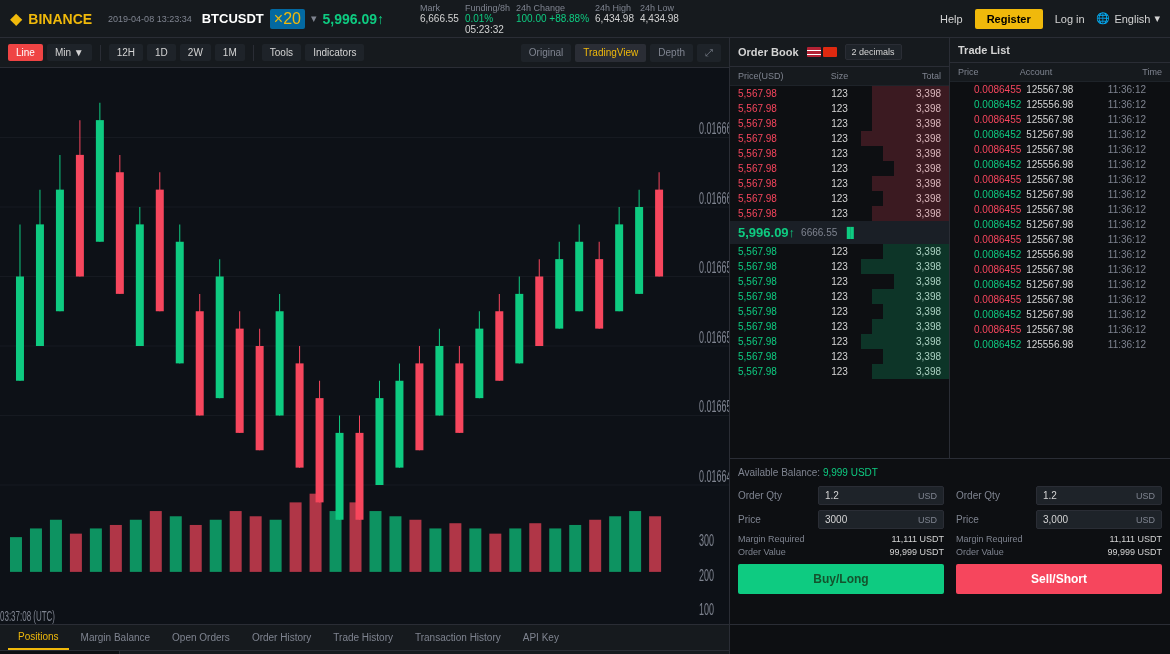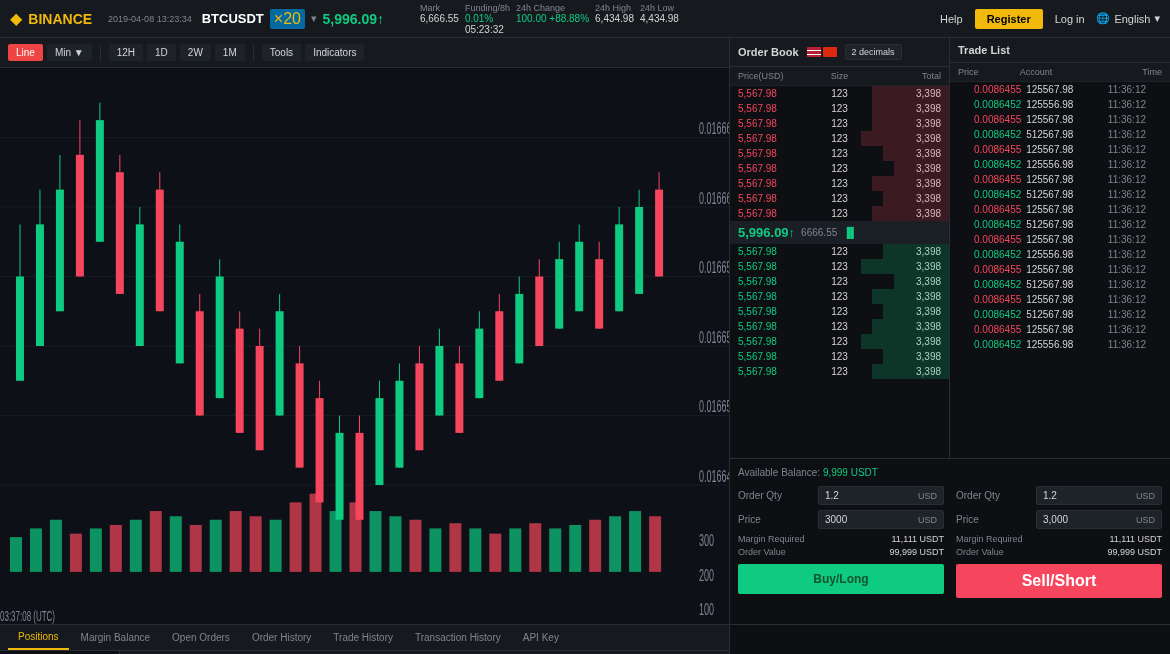--- a/index.html
+++ b/index.html
@@ -79,21 +79,21 @@
     .order-forms { display: flex; gap: 12px; }
     .order-form { flex: 1; }
     .order-field { display: flex; align-items: center; margin-bottom: 5px; }
     .order-field label { color: #7f8490; font-size: 10px; width: 80px; }
     .order-input { flex: 1; background: #1e2329; border: 1px solid #2a2d35; color: #d4d4d4; padding: 3px 6px; font-size: 10px; display: flex; justify-content: space-between; align-items: center; border-radius: 2px; }
     .order-input .currency { color: #7f8490; font-size: 9px; }
     .order-info { display: flex; justify-content: space-between; margin-bottom: 3px; }
     .order-info-label { color: #7f8490; font-size: 9px; }
     .order-info-value { color: #d4d4d4; font-size: 9px; }
     .btn-buy { width: 100%; background: #0ecb81; color: #14532d; border: none; padding: 8px; cursor: pointer; font-size: 12px; font-weight: bold; border-radius: 2px; margin-top: 4px; }
-    .btn-sell { width: 100%; background: #f6465d; color: #fff; border: none; padding: 8px; cursor: pointer; font-size: 16px; font-weight: bold; border-radius: 2px; margin-top: 4px; }
+    .btn-sell { width: 100%; background: #f6465d; color: #fff; border: none; padding: 8px; cursor: pointer; font-size: 12px; font-weight: bold; border-radius: 2px; margin-top: 4px; }
     
     
     #bottom-panel { height: 234px; border-top: 1px solid #2a2d35; display: flex; }
     #positions-section { flex: 0 0 730px; border-right: 1px solid #2a2d35; overflow: hidden; }
     .pos-tabs { display: flex; background: #161a1e; border-bottom: 1px solid #2a2d35; padding: 0 8px; gap: 2px; }
     .pos-tab { background: transparent; border: none; color: #7f8490; cursor: pointer; font-size: 10px; padding: 6px 10px; }
     .pos-tab.active { color: #f0b90b; border-bottom: 2px solid #f0b90b; }
     .pos-content { display: flex; }
     .pos-gauge { width: 120px; padding: 10px 8px; display: flex; flex-direction: column; align-items: center; border-right: 1px solid #2a2d35; }
     .pos-table { flex: 1; overflow: auto; }
@@ -169,20 +169,26 @@
       <button class="tool-btn active">Line</button>
       <button class="tool-btn">Min ▼</button>
       <div class="toolbar-sep"></div>
       <button class="tool-btn">12H</button>
       <button class="tool-btn">1D</button>
       <button class="tool-btn">2W</button>
       <button class="tool-btn">1M</button>
       <div class="toolbar-sep"></div>
       <button class="tool-btn">Tools</button>
       <button class="tool-btn">Indicators</button>
+      <div style="margin-left:auto;display:flex;gap:4px;">
+        <button class="view-btn">Original</button>
+        <button class="view-btn active">TradingView</button>
+        <button class="view-btn">Depth</button>
+        <button class="view-btn">⤢</button>
+      </div>
     </div>
 
     <div id="chart-area">
       <svg class="chart-svg" viewBox="0 0 730 320" preserveAspectRatio="none">
 
         <rect width="730" height="320" fill="#0d1117"></rect>
 
         <line x1="0" y1="40" x2="730" y2="40" stroke="#1a1f26" stroke-width="0.5"></line>
         <line x1="0" y1="80" x2="730" y2="80" stroke="#1a1f26" stroke-width="0.5"></line>
         <line x1="0" y1="120" x2="730" y2="120" stroke="#1a1f26" stroke-width="0.5"></line>

